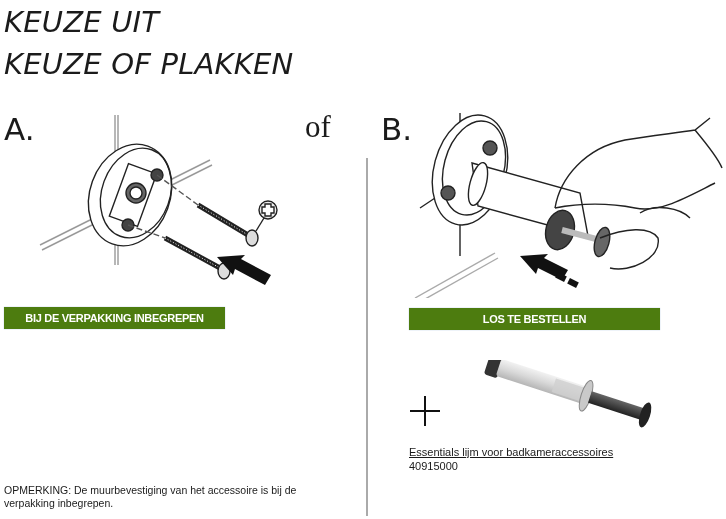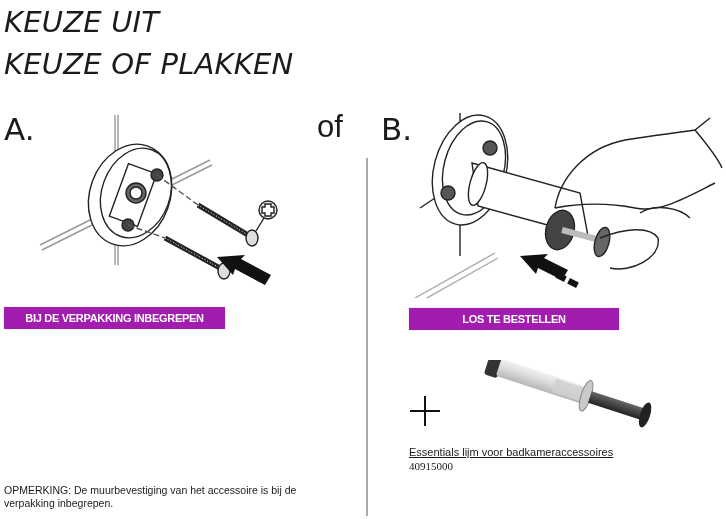--- a/index.html
+++ b/index.html
@@ -4,31 +4,31 @@
 <style>
   html, body { margin:0; padding:0; background:#ffffff; }
   body { width:726px; height:519px; position:relative; overflow:hidden; font-family:"Liberation Sans", "DejaVu Sans", sans-serif; color:#1a1a1a; }
   .abs { position:absolute; }
   .title { left:4px; font-size:29px; line-height:32px; letter-spacing:0.2px; color:#1b1b1b; font-family:"DejaVu Sans", sans-serif; font-weight:normal;font-style:italic; }
   .title1 { top:6px; }
   .title2 { top:48px; }
   .section-letter { font-size:31px; line-height:34px; font-family:"DejaVu Sans", sans-serif; color:#1b1b1b; }
   .letter-a { left:4px; top:112px; }
   .letter-b { left:381px; top:112px; }
-  .of-label { left:305px; top:110px; font-size:31px; line-height:34px; font-family:Liberation Sans, sans-serif; color:#1b1b1b;margin-left:12px; }
+  .of-label { left:305px; top:110px; font-size:31px; line-height:34px; font-family:Liberation Serif, serif; color:#1b1b1b; }
   .divider { left:366px; top:158px; width:2px; height:358px; background:#aaaaaa; }
-  .banner { height:22px; background:#a21caf; color:#ffffff; font-size:11px; font-weight:bold; letter-spacing:-0.3px; display:flex; align-items:center; justify-content:center; font-family:"Liberation Sans", sans-serif; box-shadow:0 0 1px #9ab9dd; }
+  .banner { height:22px; background:#4d7c0f; color:#ffffff; font-size:11px; font-weight:bold; letter-spacing:-0.3px; display:flex; align-items:center; justify-content:center; font-family:"Liberation Sans", sans-serif; box-shadow:0 0 1px #9ab9dd; }
   .banner-a { left:4px; top:307px; width:221px; }
-  .banner-b { left:409px; top:308px; width:210px; }
+  .banner-b { left:409px; top:308px; width:251px; }
   .plus { left:410px; top:396px; width:30px; height:30px; }
   .plus::before, .plus::after { content:""; position:absolute; background:#111; }
   .plus::before { left:0; top:14px; width:30px; height:2px; }
   .plus::after { left:14px; top:0; width:2px; height:30px; }
   .product-name { left:409px; top:446px; font-size:11px; line-height:13px; color:#1a1a1a;text-decoration:underline; }
-  .product-code { left:409px; top:460px; font-size:11px; line-height:13px; color:#1a1a1a;font-family:Liberation Serif, serif; }
+  .product-code { left:409px; top:460px; font-size:11px; line-height:13px; color:#1a1a1a; }
   .note { left:4px; top:484px; width:310px; font-size:10.5px; line-height:13px; color:#1a1a1a; }
   svg { position:absolute; }
 </style>
 </head>
 <body>
 
 <div class="abs title title1">KEUZE UIT</div>
 <div class="abs title title2">KEUZE OF PLAKKEN</div>
 
 <div class="abs section-letter letter-a">A.</div>

